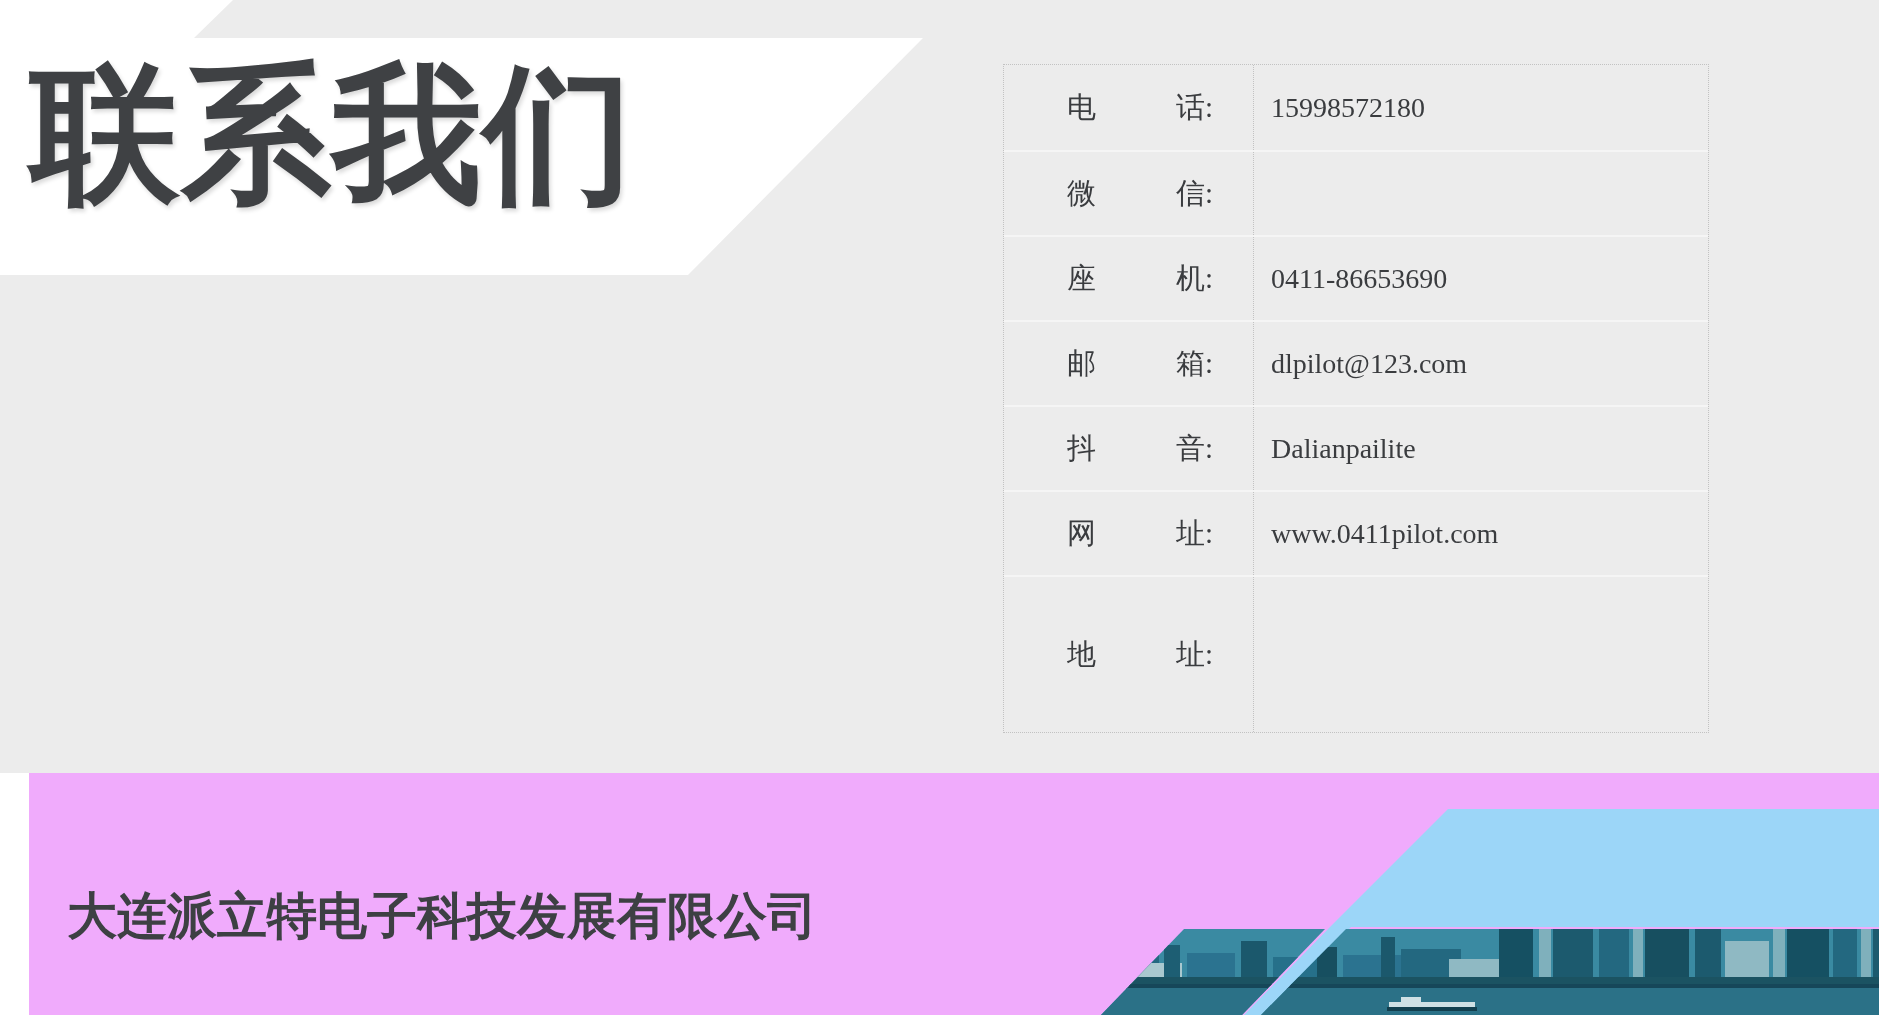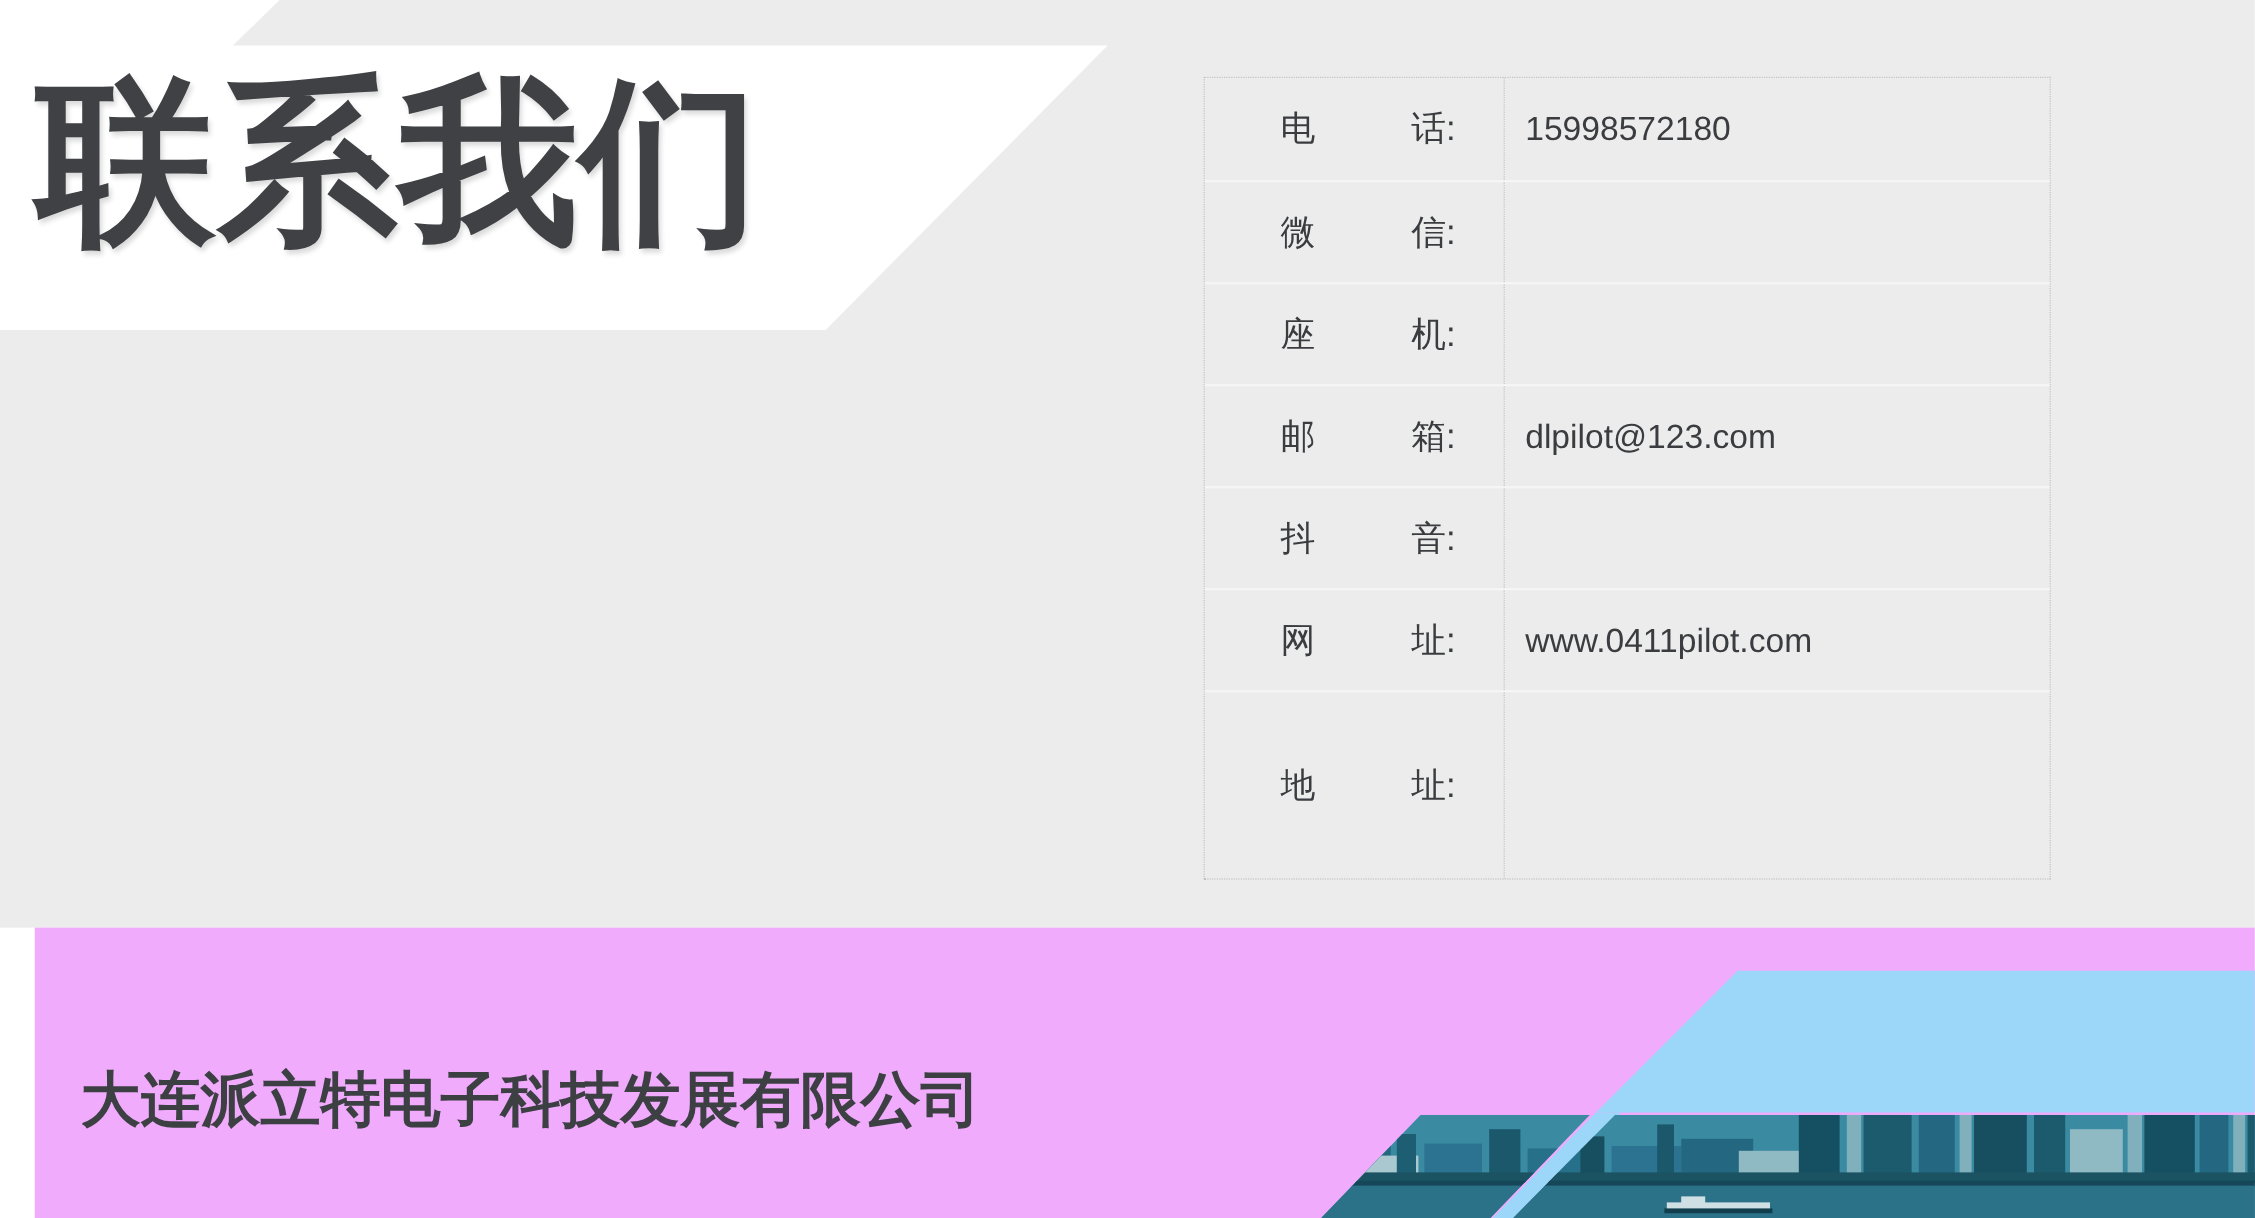--- a/index.html
+++ b/index.html
@@ -1,21 +1,21 @@
 <!DOCTYPE html>
 <html><head>
 <meta charset="utf-8">
 <style>
   html,body{margin:0;padding:0;}
   body{
     width:1879px;height:1015px;overflow:hidden;position:relative;
     background:#ffffff;
     font-family:"Liberation Sans","DejaVu Sans",sans-serif;
   }
-  .slide{position:absolute;inset:0;}
+  .slide{position:absolute;inset:0;font-family:Liberation Serif, serif;}
 
   
   .top-section{
     position:absolute;left:0;top:0;width:1879px;height:773px;
     background:#ececec;
   }
   
   .title-band{
     position:absolute;left:0;top:0;width:923px;height:275px;
     background:#ffffff;
@@ -95,38 +95,44 @@
             </div>
           </div>
         </div>
         <div class="crow">
           <div class="cell label">
             <div class="label-inner">
               <span>座</span>
               <span>机:</span>
             </div>
           </div>
+          <div class="cell value">
+            <div class="single">0411-86653690</div>
+          </div>
         </div>
         <div class="crow">
           <div class="cell label">
             <div class="label-inner">
               <span>邮</span>
               <span>箱:</span>
             </div>
           </div>
           <div class="cell value">
             <div class="single">dlpilot@123.com</div>
           </div>
         </div>
         <div class="crow">
           <div class="cell label">
             <div class="label-inner">
               <span>抖</span>
               <span>音:</span>
             </div>
+          </div>
+          <div class="cell value">
+            <div class="single">Dalianpailite</div>
           </div>
         </div>
         <div class="crow">
           <div class="cell label">
             <div class="label-inner">
               <span>网</span>
               <span>址:</span>
             </div>
           </div>
           <div class="cell value">

